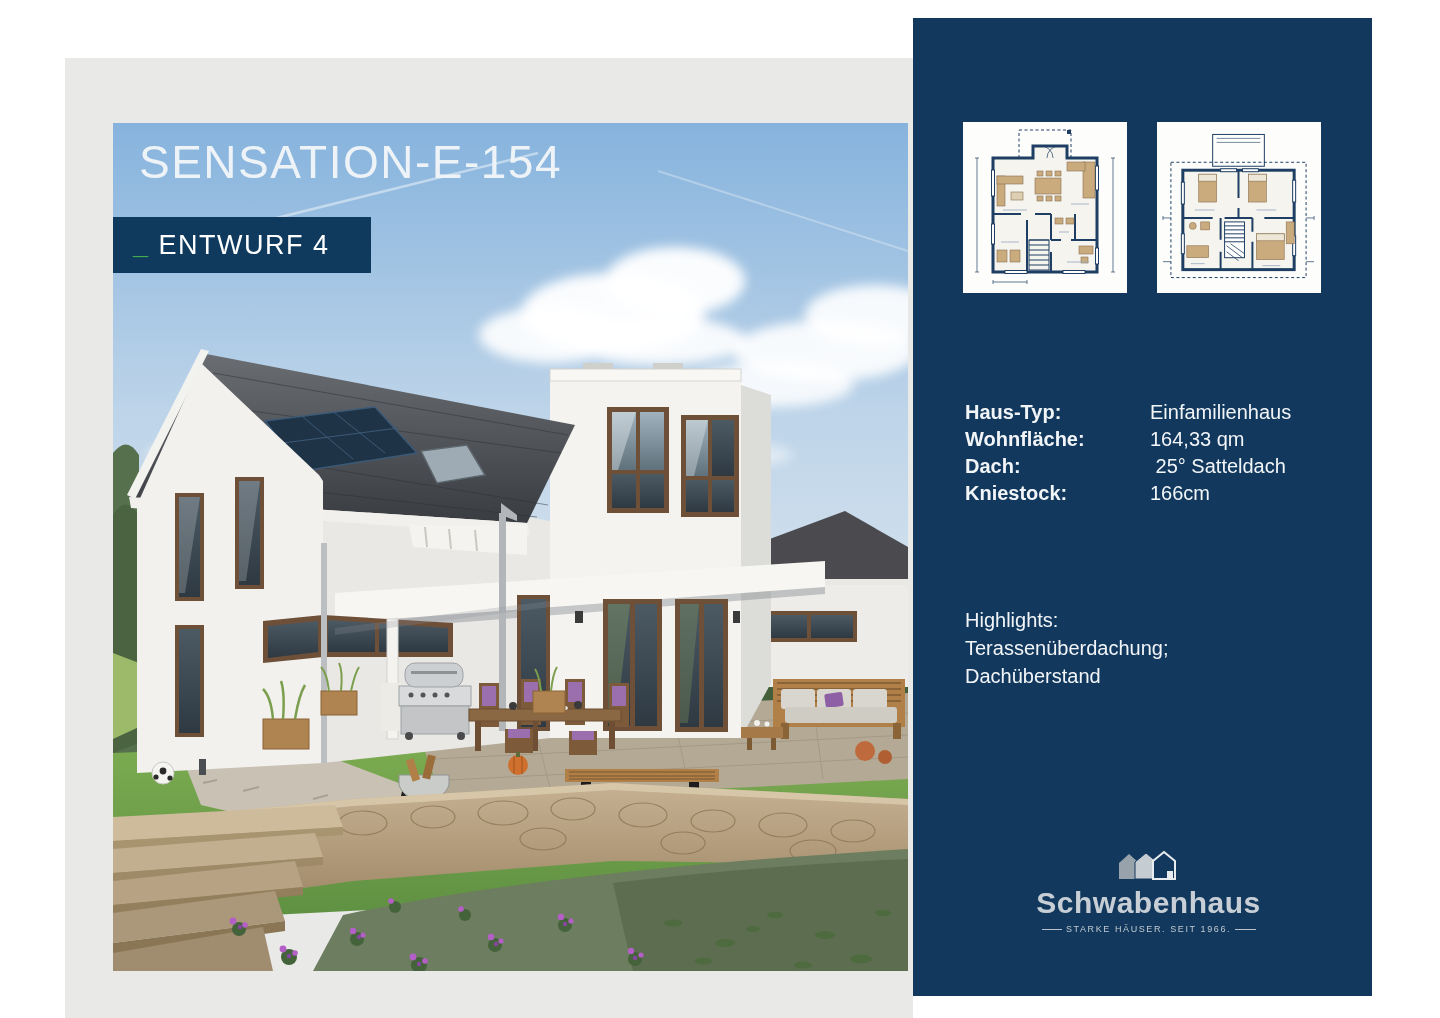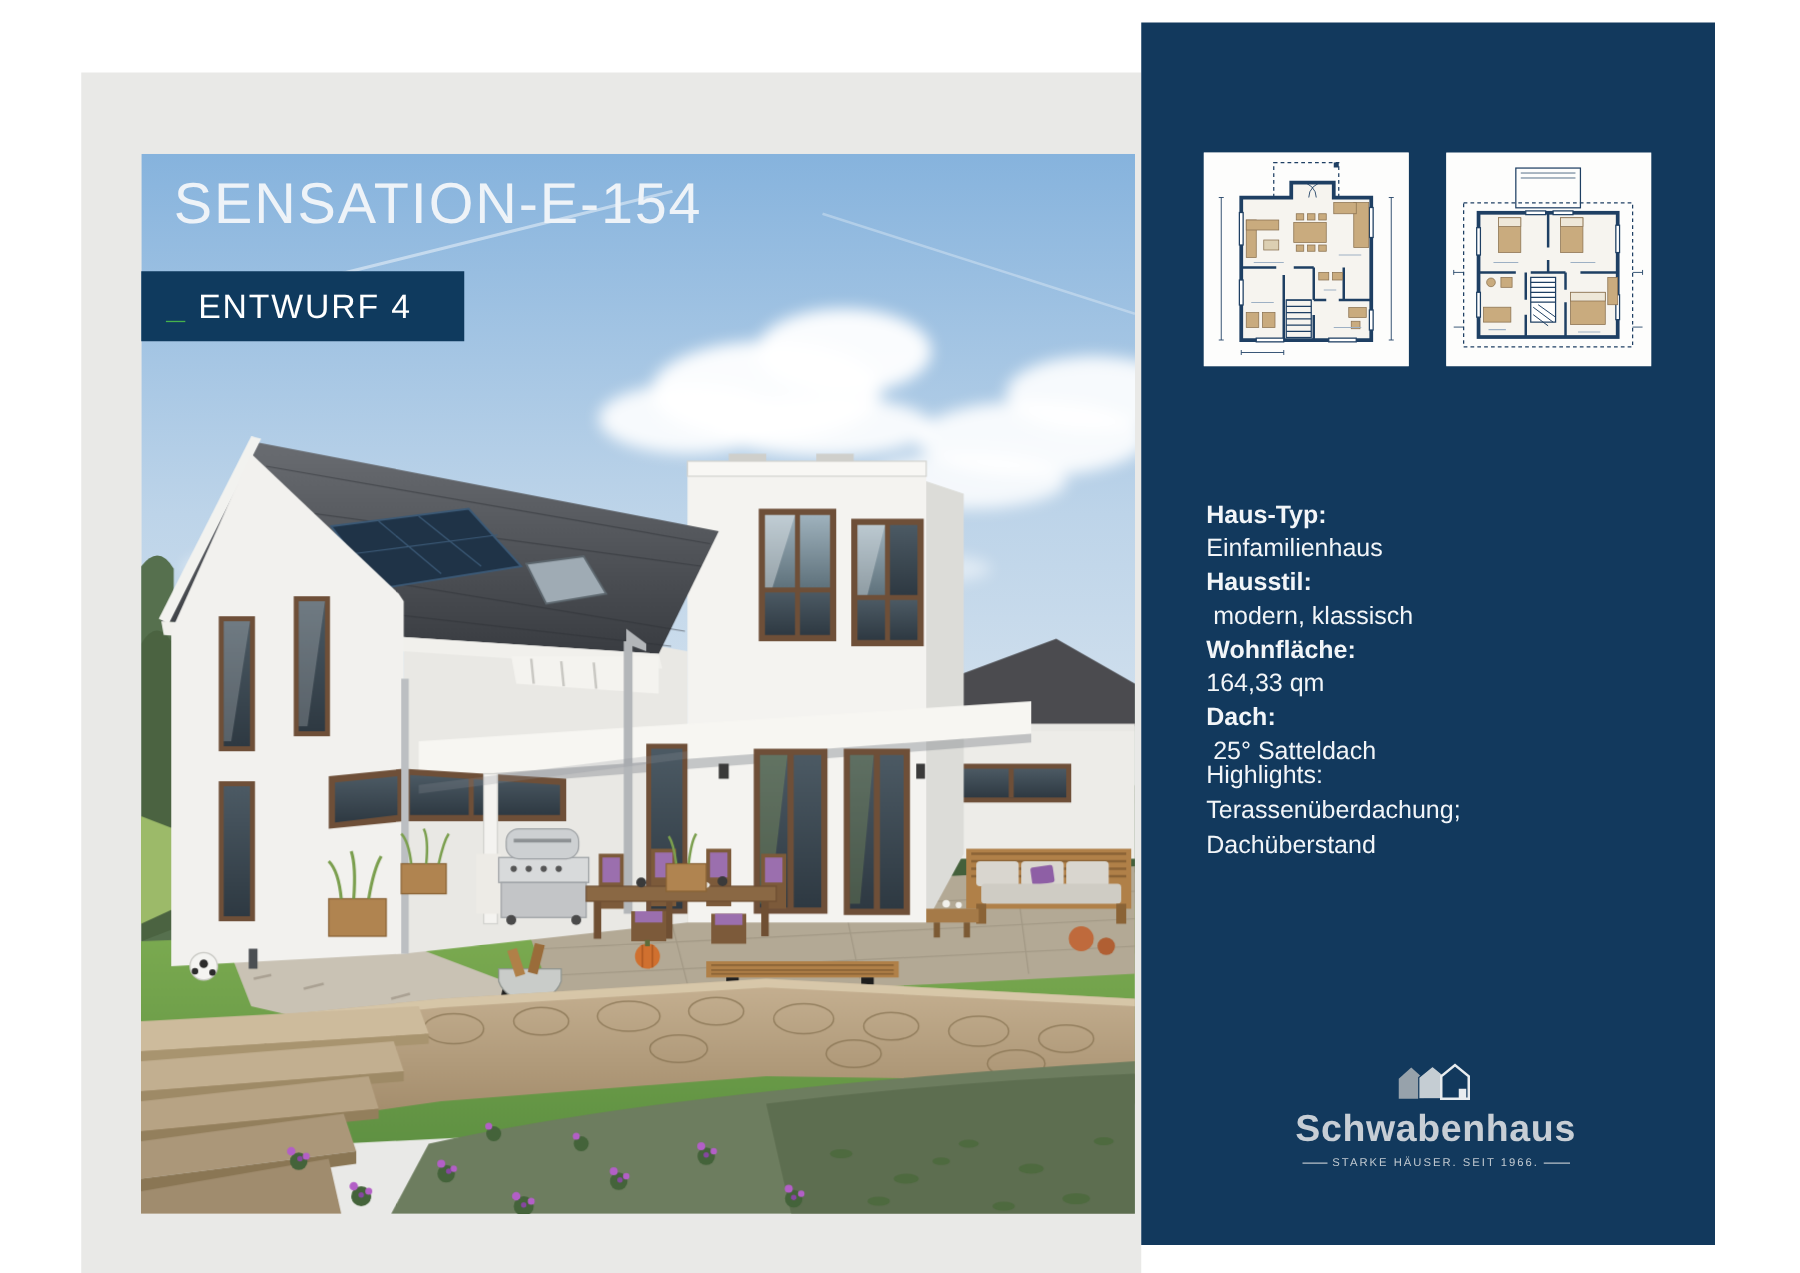--- a/index.html
+++ b/index.html
@@ -19,21 +19,21 @@
                 letter-spacing:1.5px; white-space:pre; }
   .hero-badge .uscore { color:#46b24c; font-weight:bold; margin-right:9px; }
 
   
   .sidebar { position:absolute; left:848px; top:0; width:459px; height:978px; background:#12395d; }
   .plans { position:absolute; left:50px; top:104px; display:flex; gap:30px; }
   .plan-thumb { width:164px; height:171px; background:#fdfdfc; }
   .plan-thumb svg { display:block; width:100%; height:100%; }
 
   .specs { position:absolute; left:52px; top:381px; width:370px; }
-  .spec-row { display:flex; line-height:27px; font-size:20px; color:#f2f5f8;flex-direction:column; }
+  .spec-row { display:flex; line-height:27px; font-size:20px; color:#f2f5f8; }
   .spec-label { width:185px; font-weight:bold; }
   .spec-value { white-space:pre; font-weight:normal; }
 
   .highlights { position:absolute; left:52px; top:588px; width:370px; font-size:20px;
                 line-height:28px; color:#f2f5f8; }
   .highlights .h-title { font-weight:normal; }
 
   .logo { position:absolute; left:0; top:832px; width:459px; text-align:center;padding-left:12px; }
   .logo-houses { width:66px; height:30px; margin:0 auto; }
   .logo-word { font-size:30px; font-weight:bold; color:#c7ced5; letter-spacing:.5px; margin-top:2px; }
@@ -532,30 +532,30 @@
         </svg>
       </div>
     </div>
 
     <div class="specs">
       <div class="spec-row">
         <span class="spec-label">Haus-Typ:</span>
         <span class="spec-value">Einfamilienhaus</span>
       </div>
       <div class="spec-row">
-        <span class="spec-label">Hausstil:</span>
-        <span class="spec-value"> modern, klassisch</span>
-      </div>
-      <div class="spec-row">
         <span class="spec-label">Wohnfläche:</span>
         <span class="spec-value">164,33 qm</span>
       </div>
       <div class="spec-row">
         <span class="spec-label">Dach:</span>
         <span class="spec-value"> 25° Satteldach</span>
+      </div>
+      <div class="spec-row">
+        <span class="spec-label">Kniestock:</span>
+        <span class="spec-value">166cm</span>
       </div>
     </div>
 
     <div class="highlights">
       <div class="h-title">Highlights:</div>
       <div>Terassenüberdachung;</div>
       <div>Dachüberstand</div>
     </div>
 
     <div class="logo">

